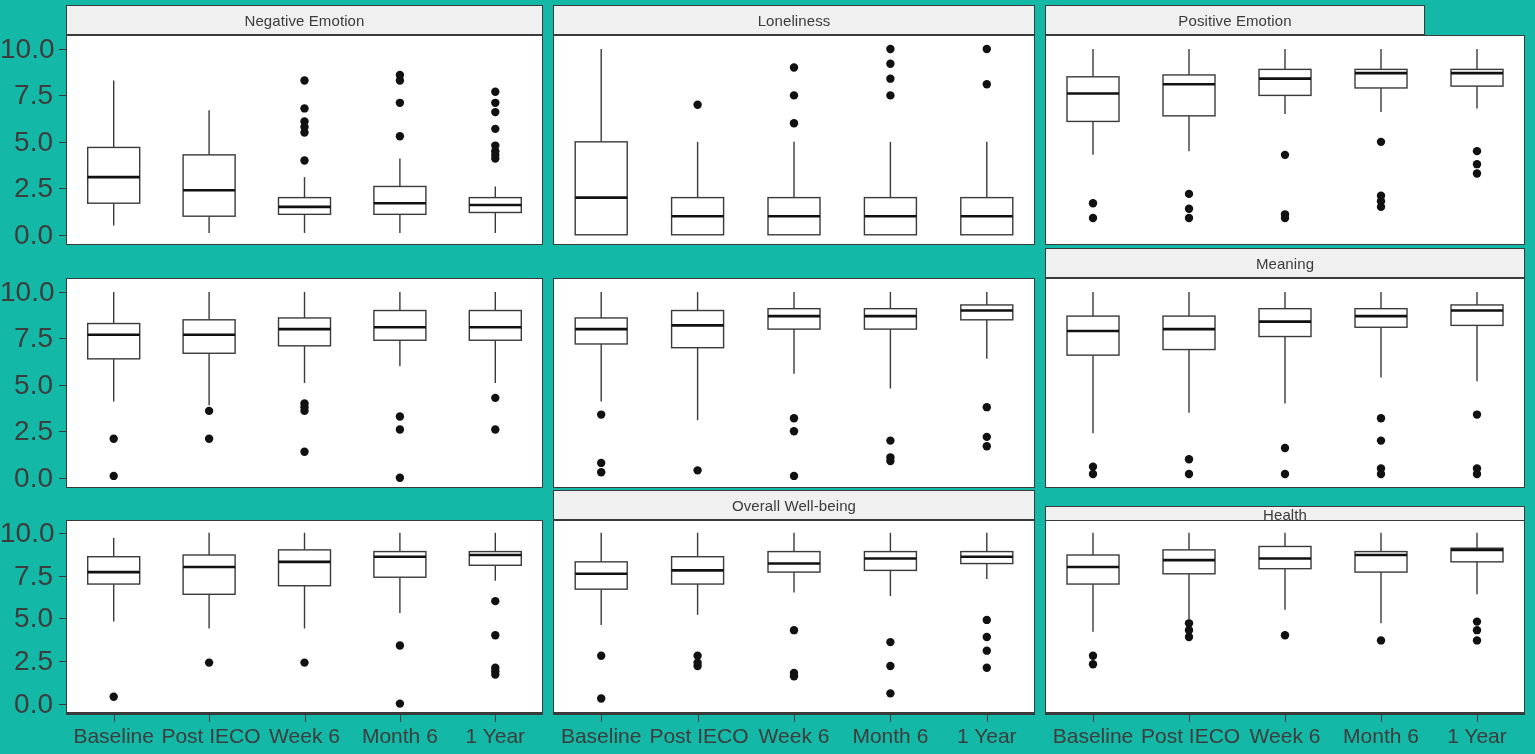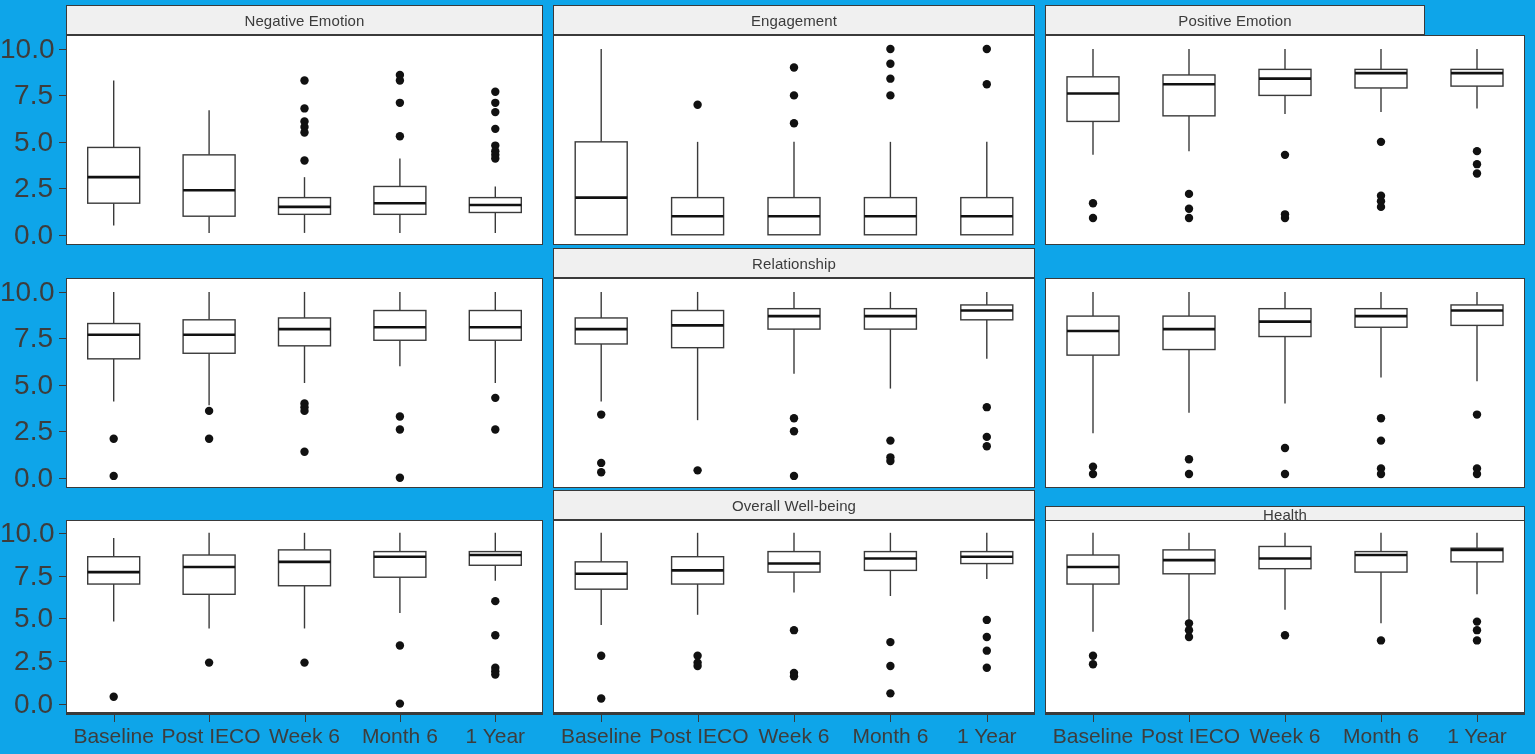--- a/index.html
+++ b/index.html
@@ -1,17 +1,17 @@
 <!DOCTYPE html>
 <html><head>
 <meta charset="utf-8">
 <style>
   html,body{margin:0;padding:0;background:#ffffff;}
   body{width:1535px;height:754px;font-family:"Liberation Sans",sans-serif;overflow:hidden;}
-  #figure{position:relative;width:1535px;height:754px;background:#0ea5e9;}
+  #figure{position:relative;width:1535px;height:754px;background:#14b8a6;}
   .strip{position:absolute;box-sizing:border-box;background:#f0f0f0;border:1px solid #3a3a3a;
          display:flex;align-items:center;justify-content:center;}
   .strip-label{font-size:15px;color:#3b3b3b;letter-spacing:.1px;white-space:nowrap;}
   .plotbox{position:absolute;box-sizing:border-box;border:1px solid #3a3a3a;background:#fff;}
   .ytick-label{position:absolute;font-size:28px;color:#3d3d3d;text-align:right;
                transform:translateY(-50%);white-space:nowrap;}
   .ytick-mark{position:absolute;height:1px;background:#3a3a3a;}
   .xtick-mark{position:absolute;width:1px;background:#3a3a3a;}
   .xaxis-line{position:absolute;height:2px;background:#3a3a3a;}
   .xtick-label{position:absolute;font-size:21px;color:#3d3d3d;text-align:center;white-space:nowrap;}
@@ -83,21 +83,21 @@
     <div class="ytick-label" style="left: 0px; width: 53px; top: 234.779px;">0.0</div>
     <div class="ytick-mark" style="left: 59px; top: 188.319px; width: 7px;"></div>
     <div class="ytick-label" style="left: 0px; width: 53px; top: 188.319px;">2.5</div>
     <div class="ytick-mark" style="left: 59px; top: 141.858px; width: 7px;"></div>
     <div class="ytick-label" style="left: 0px; width: 53px; top: 141.858px;">5.0</div>
     <div class="ytick-mark" style="left: 59px; top: 95.3982px; width: 7px;"></div>
     <div class="ytick-label" style="left: 0px; width: 53px; top: 95.3982px;">7.5</div>
     <div class="ytick-mark" style="left: 59px; top: 48.9381px; width: 7px;"></div>
     <div class="ytick-label" style="left: 0px; width: 53px; top: 48.9381px;">10.0</div>
     <div class="strip" style="left: 553px; top: 5px; width: 482px; height: 30px;">
-      <span class="strip-label">Engagement</span>
+      <span class="strip-label">Loneliness</span>
     </div>
     <div class="plotbox" style="left: 553px; top: 35px; width: 482px; height: 210px;"></div>
     <svg class="bp" width="1535" height="754" style="pointer-events: none;">
       <g>
         <line class="whk" x1="601.2" x2="601.2" y1="48.93805309734513" y2="141.858407079646"></line>
         <line class="whk" x1="601.2" x2="601.2" y1="234.77876106194688" y2="234.77876106194688"></line>
         <rect class="bx" x="575.2" y="141.858407079646" width="52" height="92.92035398230087"></rect>
         <line class="med" x1="575.2" x2="627.2" y1="197.61061946902655" y2="197.61061946902655"></line>
       </g>
       <g>
@@ -235,23 +235,20 @@
     <div class="ytick-mark" style="left: 59px; top: 477.779px; width: 7px;"></div>
     <div class="ytick-label" style="left: 0px; width: 53px; top: 477.779px;">0.0</div>
     <div class="ytick-mark" style="left: 59px; top: 431.319px; width: 7px;"></div>
     <div class="ytick-label" style="left: 0px; width: 53px; top: 431.319px;">2.5</div>
     <div class="ytick-mark" style="left: 59px; top: 384.858px; width: 7px;"></div>
     <div class="ytick-label" style="left: 0px; width: 53px; top: 384.858px;">5.0</div>
     <div class="ytick-mark" style="left: 59px; top: 338.398px; width: 7px;"></div>
     <div class="ytick-label" style="left: 0px; width: 53px; top: 338.398px;">7.5</div>
     <div class="ytick-mark" style="left: 59px; top: 291.938px; width: 7px;"></div>
     <div class="ytick-label" style="left: 0px; width: 53px; top: 291.938px;">10.0</div>
-    <div class="strip" style="left: 553px; top: 248px; width: 482px; height: 30px;">
-      <span class="strip-label">Relationship</span>
-    </div>
     <div class="plotbox" style="left: 553px; top: 278px; width: 482px; height: 210px;"></div>
     <svg class="bp" width="1535" height="754" style="pointer-events: none;">
       <g>
         <line class="whk" x1="601.2" x2="601.2" y1="291.9380530973451" y2="317.95575221238937"></line>
         <line class="whk" x1="601.2" x2="601.2" y1="343.9734513274336" y2="401.5840707964602"></line>
         <rect class="bx" x="575.2" y="317.95575221238937" width="52" height="26.017699115044252"></rect>
         <line class="med" x1="575.2" x2="627.2" y1="329.1061946902655" y2="329.1061946902655"></line>
         <circle class="out" cx="601.2" cy="414.5929203539823" r="4.2"></circle>
         <circle class="out" cx="601.2" cy="462.91150442477874" r="4.2"></circle>
         <circle class="out" cx="601.2" cy="472.20353982300884" r="4.2"></circle>
@@ -284,20 +281,23 @@
       <g>
         <line class="whk" x1="986.8" x2="986.8" y1="291.9380530973451" y2="304.94690265486724"></line>
         <line class="whk" x1="986.8" x2="986.8" y1="319.8141592920354" y2="358.84070796460173"></line>
         <rect class="bx" x="960.8" y="304.94690265486724" width="52" height="14.867256637168168"></rect>
         <line class="med" x1="960.8" x2="1012.8" y1="310.5221238938053" y2="310.5221238938053"></line>
         <circle class="out" cx="986.8" cy="407.1592920353982" r="4.2"></circle>
         <circle class="out" cx="986.8" cy="436.8938053097345" r="4.2"></circle>
         <circle class="out" cx="986.8" cy="446.18584070796464" r="4.2"></circle>
       </g>
     </svg>
+    <div class="strip" style="left: 1045px; top: 248px; width: 480px; height: 30px;">
+      <span class="strip-label">Meaning</span>
+    </div>
     <div class="plotbox" style="left: 1045px; top: 278px; width: 480px; height: 210px;"></div>
     <svg class="bp" width="1535" height="754" style="pointer-events: none;">
       <g>
         <line class="whk" x1="1093" x2="1093" y1="291.9380530973451" y2="316.0973451327434"></line>
         <line class="whk" x1="1093" x2="1093" y1="355.12389380530976" y2="433.17699115044246"></line>
         <rect class="bx" x="1067" y="316.0973451327434" width="52" height="39.02654867256638"></rect>
         <line class="med" x1="1067" x2="1119" y1="330.9646017699115" y2="330.9646017699115"></line>
         <circle class="out" cx="1093" cy="466.6283185840708" r="4.2"></circle>
         <circle class="out" cx="1093" cy="474.0619469026549" r="4.2"></circle>
       </g>

